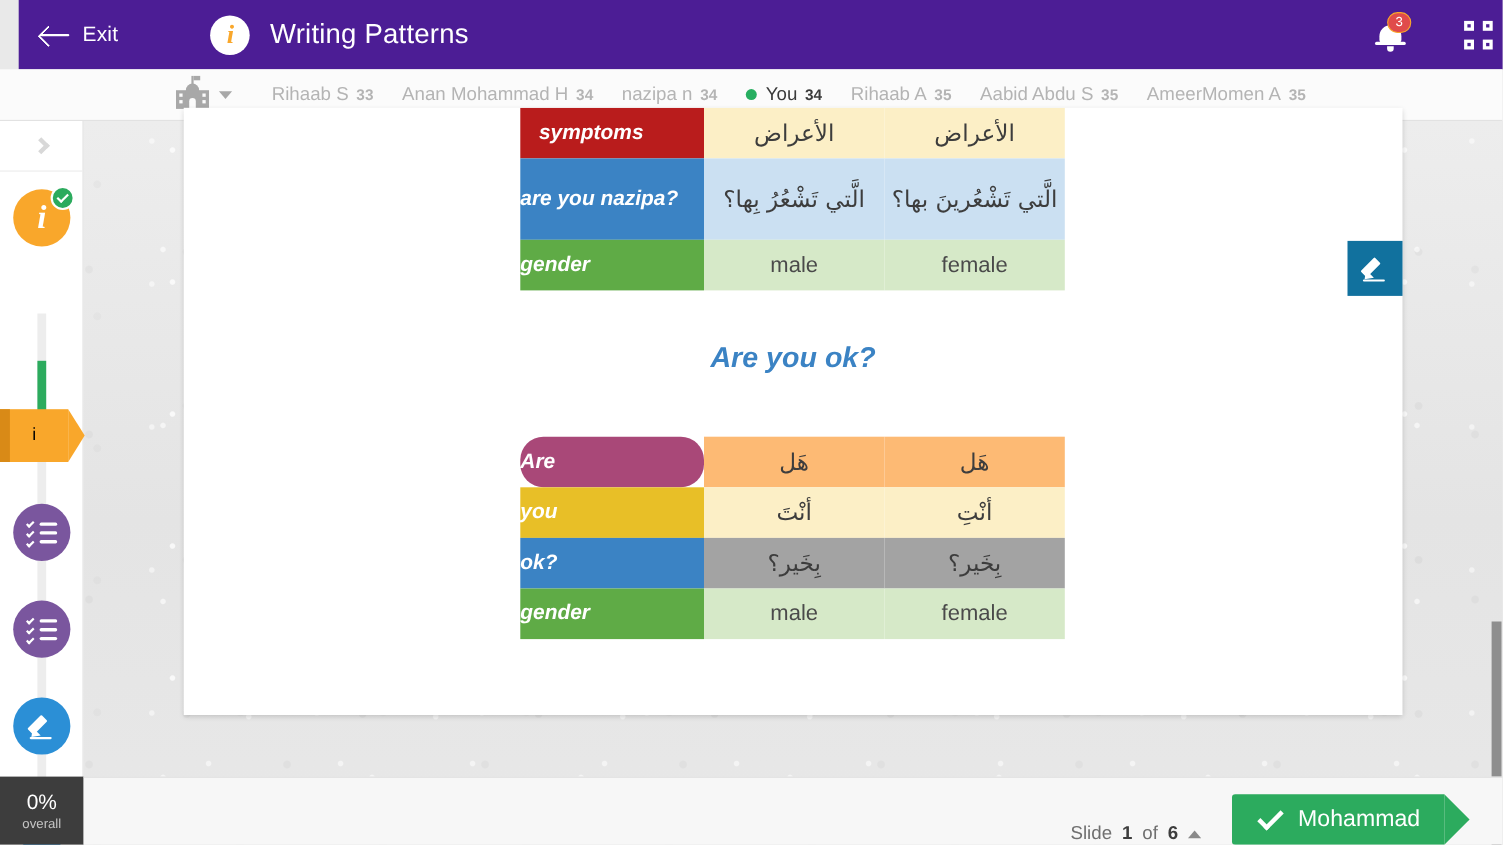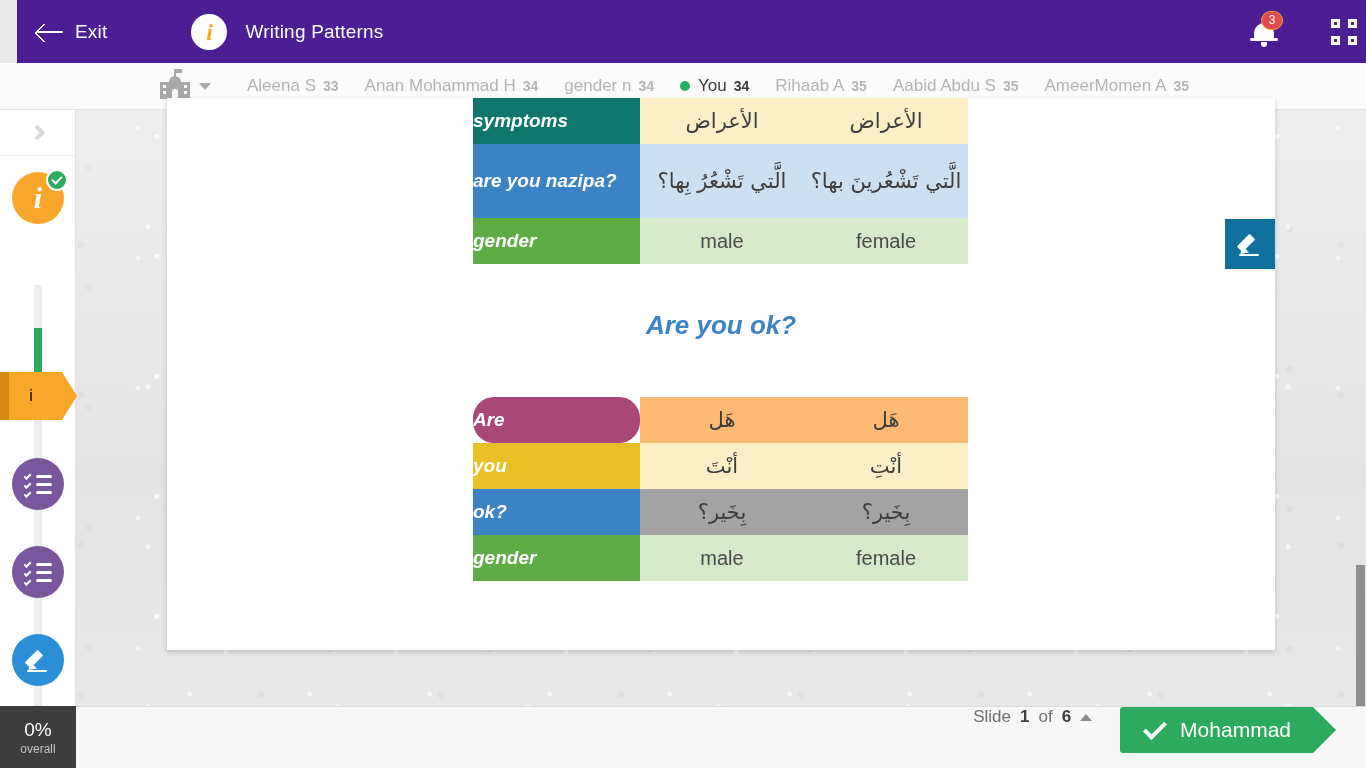--- a/index.html
+++ b/index.html
@@ -49,21 +49,21 @@
   }
   .exit-label { font-size: 19px; letter-spacing: .2px; }
 
   .title-wrap { display: flex; align-items: center; gap: 18px; margin-left: 84px; }
   .info-circle-white {
     width: 36px; height: 36px; border-radius: 50%; background: #fff;
     display: flex; align-items: center; justify-content: center;
     color: #F9A72B; font-style: italic; font-weight: bold;
     font-family: "Liberation Serif", serif; font-size: 24px; line-height: 1;
   }
-  .title-text { color: #fff; font-size: 19px; letter-spacing: .2px; }
+  .title-text { color: #fff; font-size: 25px; letter-spacing: .2px; }
 
   .header-right {
     margin-left: auto; display: flex; align-items: center; gap: 52px;
     margin-right: 26px;
   }
   .bell-wrap { position: relative; width: 30px; height: 34px; cursor: pointer; }
   .bell {
     position: absolute; left: 5px; top: 8px; width: 20px; height: 16px;
     background: #fff; border-radius: 10px 10px 3px 3px;
   }
@@ -235,21 +235,21 @@
   .ar-cell {
     width: 164px; text-align: center; font-size: 21px; color: #3d3d3d;
     font-family: "DejaVu Sans", sans-serif; direction: rtl;
   }
   .en-cell {
     width: 164px; text-align: center; font-size: 20px; color: #4a4a4a;
   }
 
   
   .table1-wrap { position: absolute; left: 306px; top: 0; }
-  .row-symptoms .lbl-cell { background: #0f766e; }
+  .row-symptoms .lbl-cell { background: #b91c1c; padding-left: 17px; }
   .row-symptoms .val { background: #FCEFC6; }
   .row-feeling .lbl-cell { background: #3B83C4; height: 74px; line-height: 1.18; }
   .row-feeling .val { background: #CBE0F2; height: 74px; margin-top: 48px; }
   .row-gender .lbl-cell { background: #5FAB46; }
   .row-gender .val { background: #D6E9C8; }
 
   .heading {
     position: absolute; left: 0; top: 212px; width: 1108px; text-align: center;
     color: #3B83C4; font-style: italic; font-weight: bold; font-size: 26px;
   }
@@ -278,21 +278,21 @@
   }
   .scroll-thumb {
     position: absolute; right: 1px; top: 455px; width: 9px; height: 250px;
     background: #8e8e8e; border-radius: 0;
   }
 
   
   .footer {
     position: absolute; left: 76px; bottom: 0; width: 1290px; height: 62px;
     background: #f7f7f7; border-top: 1px solid #dcdcdc;
-    display: flex; align-items: flex-start; justify-content: flex-end;
+    display: flex; align-items: flex-end; justify-content: flex-end;
   }
   .slide-info {
     display: flex; align-items: center; gap: 9px; font-size: 17px; color: #6f6f6f;
     margin-right: 28px; cursor: pointer;
   }
   .slide-info b { color: #3d3d3d; }
   .caret-up {
     width: 0; height: 0; border-left: 6px solid transparent; border-right: 6px solid transparent;
     border-bottom: 7px solid #8a8a8a;
   }
@@ -351,29 +351,29 @@
         <span class="school-flag"></span>
         <span class="school-win" style="left:3px;bottom:11px;"></span>
         <span class="school-win" style="left:3px;bottom:5px;"></span>
         <span class="school-win" style="left:24px;bottom:11px;"></span>
         <span class="school-win" style="left:24px;bottom:5px;"></span>
       </span>
       <span class="caret-down"></span>
     </div>
     <div class="students">
       <div class="student">
-        <span class="nm">Aleena S</span>
+        <span class="nm">Rihaab S</span>
         <span class="sc">33</span>
       </div>
       <div class="student">
         <span class="nm">Anan Mohammad H</span>
         <span class="sc">34</span>
       </div>
       <div class="student">
-        <span class="nm">gender n</span>
+        <span class="nm">nazipa n</span>
         <span class="sc">34</span>
       </div>
       <div class="student me">
         <span class="dot-online"></span>
         <span class="nm">You</span>
         <span class="sc">34</span>
       </div>
       <div class="student">
         <span class="nm">Rihaab A</span>
         <span class="sc">35</span>

